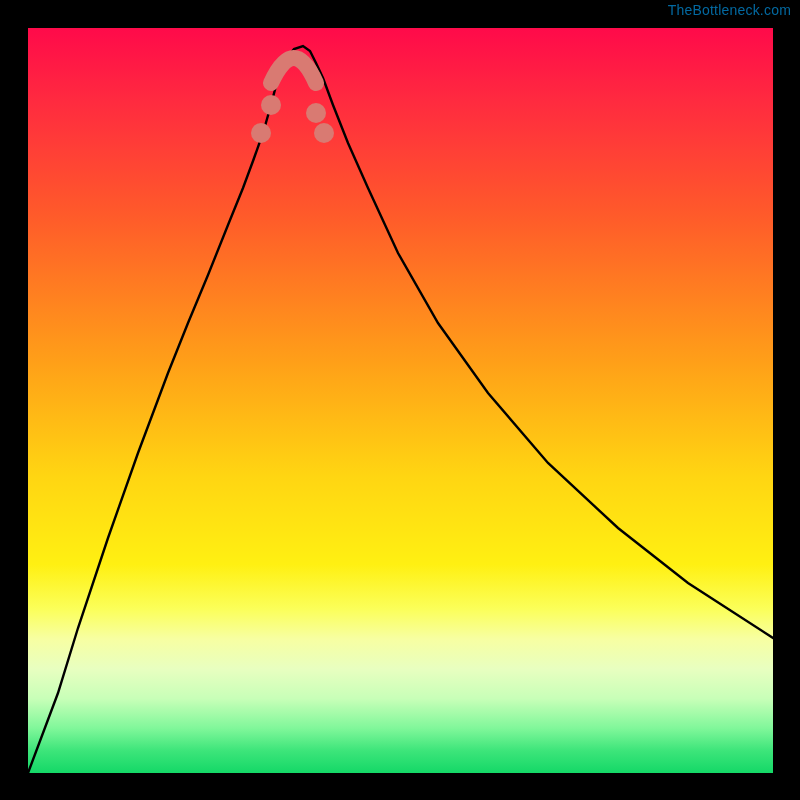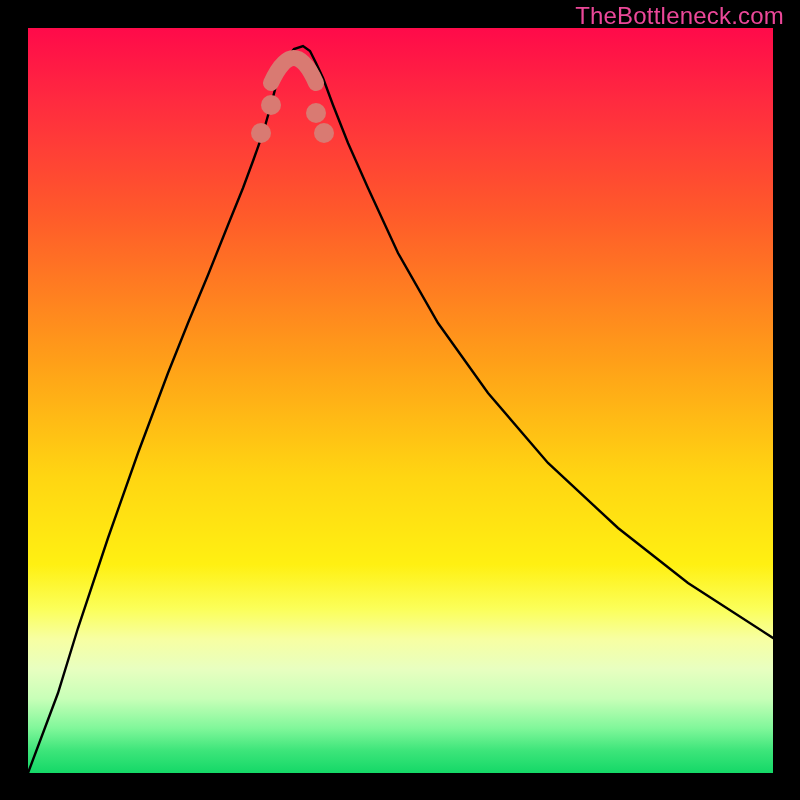--- a/index.html
+++ b/index.html
@@ -29,23 +29,23 @@
       #e8ffc0 86%,
       #c8ffb8 90%,
       #80f79a 94%,
       #3de57a 97%,
       #14d867 100%
     );
   }
   .watermark {
     position: absolute;
     top: 2px;
-    right: 16px;
-    color: #ec4899;
-    font-size: 24px;
+    right: 9px;
+    color: #0369a1;
+    font-size: 14px;
     font-weight: 500;
     letter-spacing: 0.2px;
     z-index: 5;
   }
   svg.plot {
     position: absolute;
     left: 0;
     top: 0;
     width: 745px;
     height: 745px;

